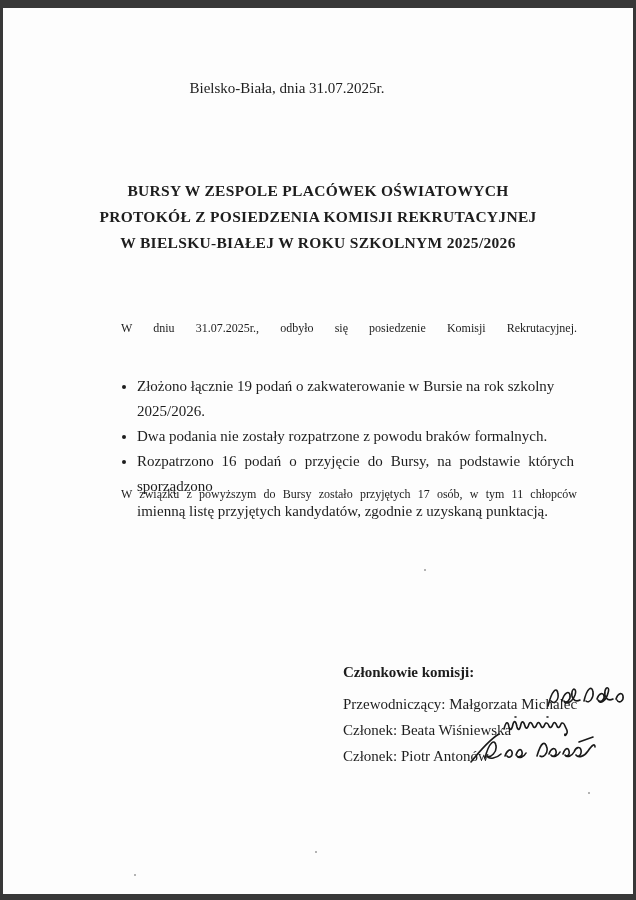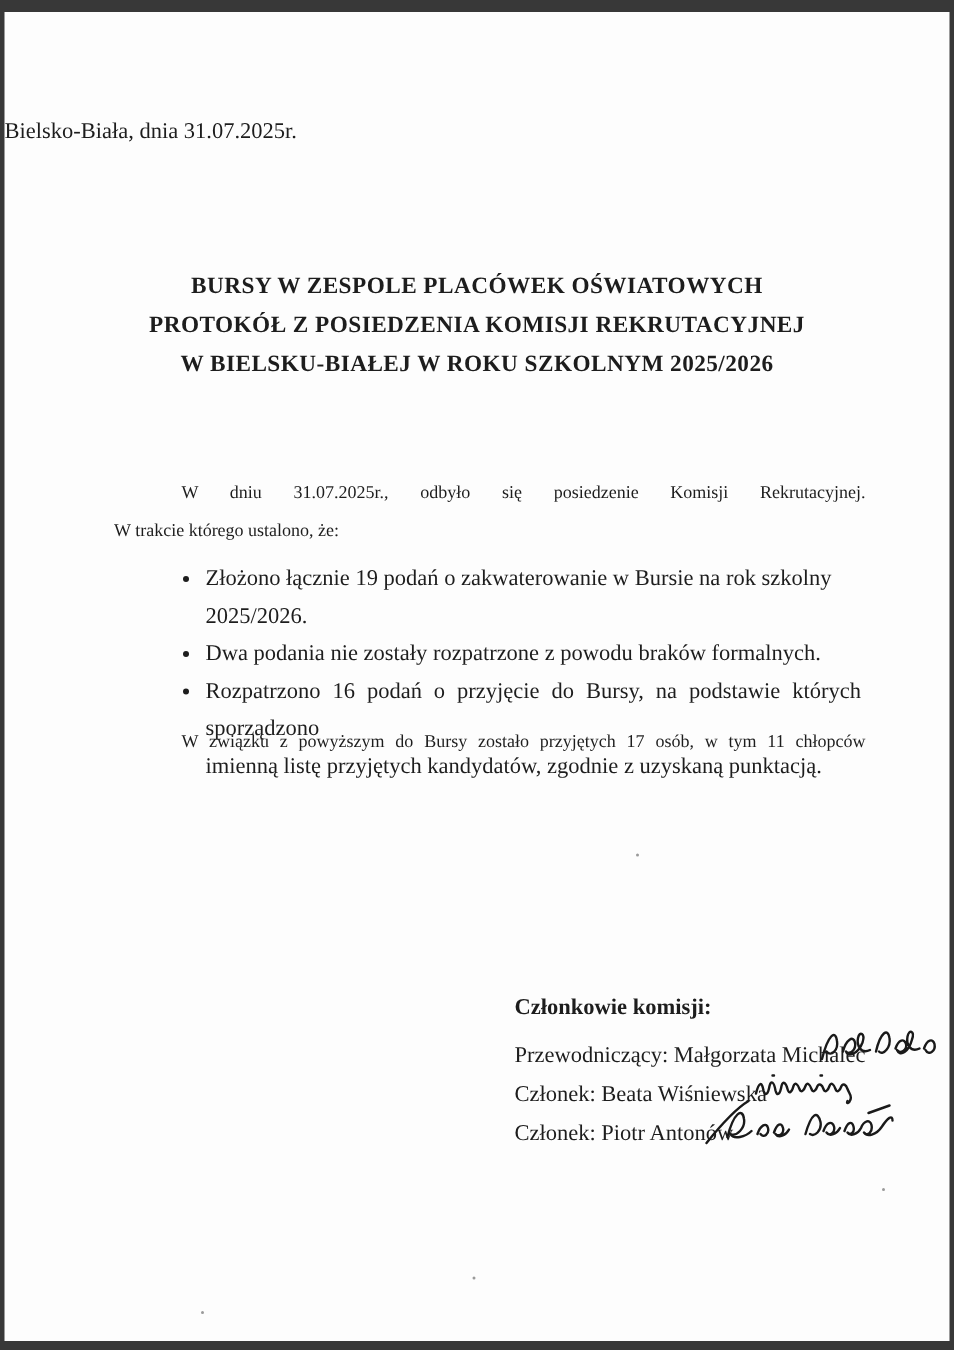--- a/index.html
+++ b/index.html
@@ -12,21 +12,21 @@
     overflow:hidden;
     box-sizing:border-box;
   }
   .paper{
     position:absolute;
     left:3px;right:3px;top:8px;bottom:6px;
     background:#fdfdfd;
   }
   .date-line{
     position:absolute;top:72px;left:0;right:62px;
-    text-align:left;font-size:15px;
+    text-align:center;font-size:15px;
   }
   .title{
     position:absolute;top:170px;left:0;width:100%;
     text-align:center;font-weight:bold;font-size:15.5px;line-height:26px;
     letter-spacing:.3px;
   }
   .para{
     position:absolute;left:73px;width:501px;
     font-size:12px;line-height:25px;
   }
@@ -63,21 +63,20 @@
     <div class="date-line">Bielsko-Biała, dnia 31.07.2025r.</div>
 
     <div class="title">
       <div>BURSY W ZESPOLE PLACÓWEK OŚWIATOWYCH</div>
       <div>PROTOKÓŁ Z POSIEDZENIA KOMISJI REKRUTACYJNEJ</div>
       <div>W BIELSKU-BIAŁEJ W ROKU SZKOLNYM 2025/2026</div>
     </div>
 
     <div class="para intro">
       <span class="jline indent">W dniu 31.07.2025r., odbyło się posiedzenie Komisji Rekrutacyjnej.</span>
-      <span class="nline">W trakcie którego ustalono, że:</span>
     </div>
 
     <ul class="bullets">
       <li>
         <span class="nline">Złożono łącznie 19 podań o zakwaterowanie w Bursie na rok szkolny 2025/2026.</span>
       </li>
       <li>
         <span class="nline">Dwa podania nie zostały rozpatrzone z powodu braków formalnych.</span>
       </li>
       <li>

